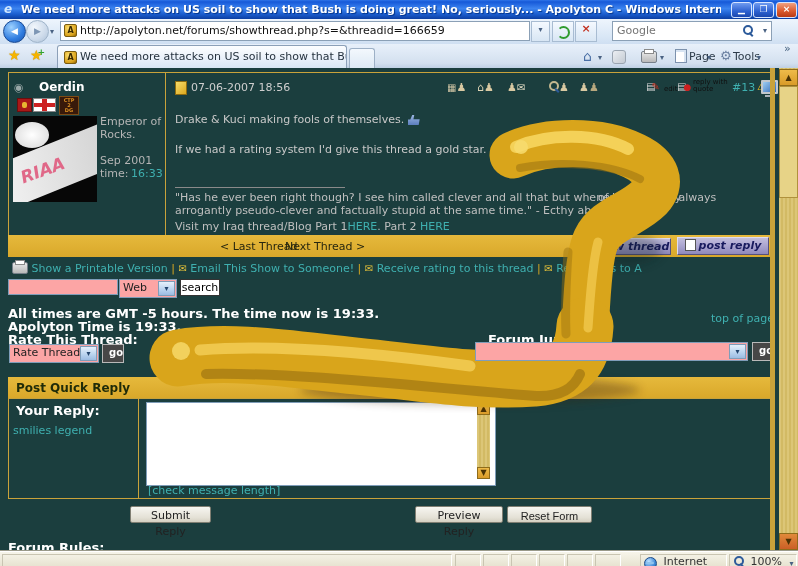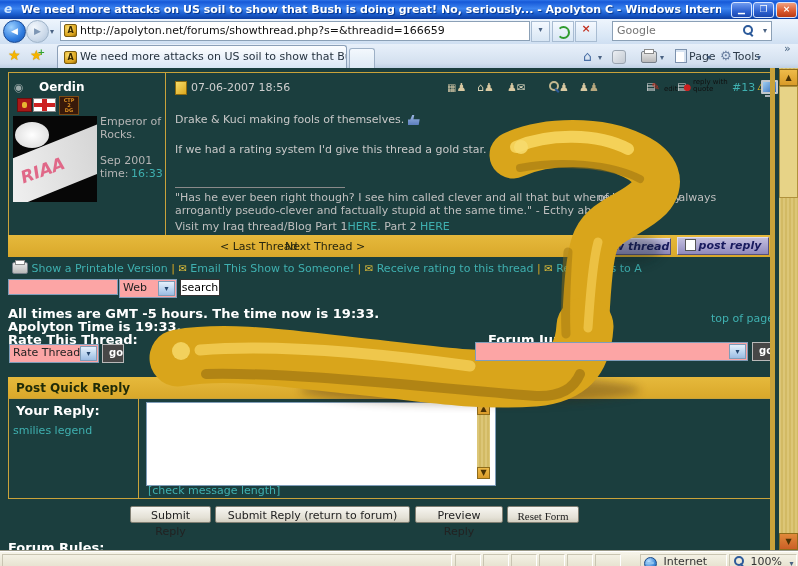--- a/index.html
+++ b/index.html
@@ -251,23 +251,22 @@
       <textarea style="position: absolute; left: 137px; top: 3px; width: 344px; height: 78px; border: 1px solid rgb(127, 157, 185); background: rgb(255, 255, 255); resize: none; font-family: inherit;"></textarea>
 
       <div class="abs sb-track" style="left:468px;top:4px;width:13px;height:76px">
         <span class="sb-btn" style="left:0;top:0;width:11px;height:10px;line-height:10px">▲</span>
         <span class="sb-btn" style="left:0;bottom:0;width:11px;height:10px;line-height:10px">▼</span>
       </div>
       <a class="abs cyan" href="#" style="left:139px;top:85px">[check message length]</a>
     </div>
 
     <button class="xpbtn" style="left:130px;top:438px;width:81px;font-family:inherit">Submit Reply</button>
-    <button class="xpbtn" style="left:215px;top:438px;width:195px;font-family:inherit">Submit Reply (return to forum)</button>
     <button class="xpbtn" style="left:415px;top:438px;width:88px;font-family:inherit">Preview Reply</button>
-    <button class="xpbtn" style="left:507px;top:438px;width:72px;font-family:Liberation Serif, serif">Reset Form</button>
+    <button class="xpbtn" style="left:507px;top:438px;width:85px;font-family:Liberation Sans, sans-serif">Reset Form</button>
 
     <span class="abs wbold" style="left:8px;top:472px">Forum Rules:</span>
 
     <div class="abs goldline" style="left:770px;top:0;width:5px;height:483px"></div>
 
     <div class="abs sb-track" style="left:779px;top:0;width:19px;height:483px">
       <span class="sb-btn" style="left:0;top:1px;width:17px;height:15px;line-height:15px">▲</span>
       <div style="position:absolute;left:0;top:18px;width:17px;height:110px;background:#e7d387;border:1px solid #b0913c"></div>
       <span class="sb-btn" style="left:0;bottom:1px;width:17px;height:15px;line-height:15px;background:linear-gradient(180deg,#e08a3a,#cb5f26)">▼</span>
     </div>

